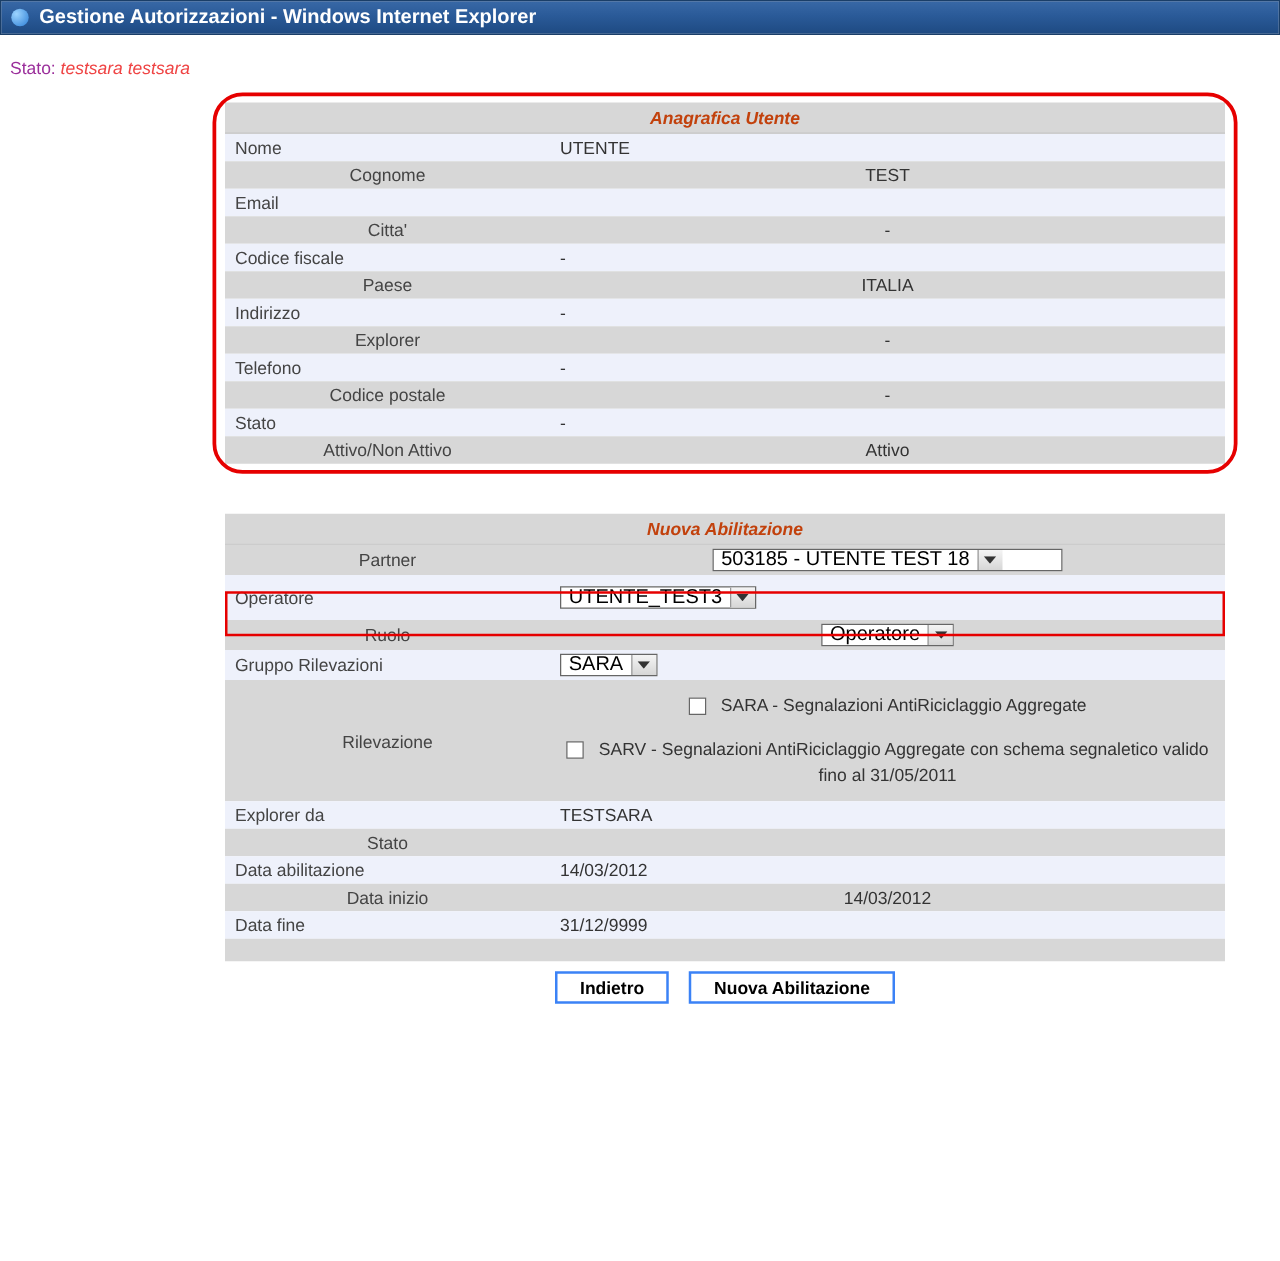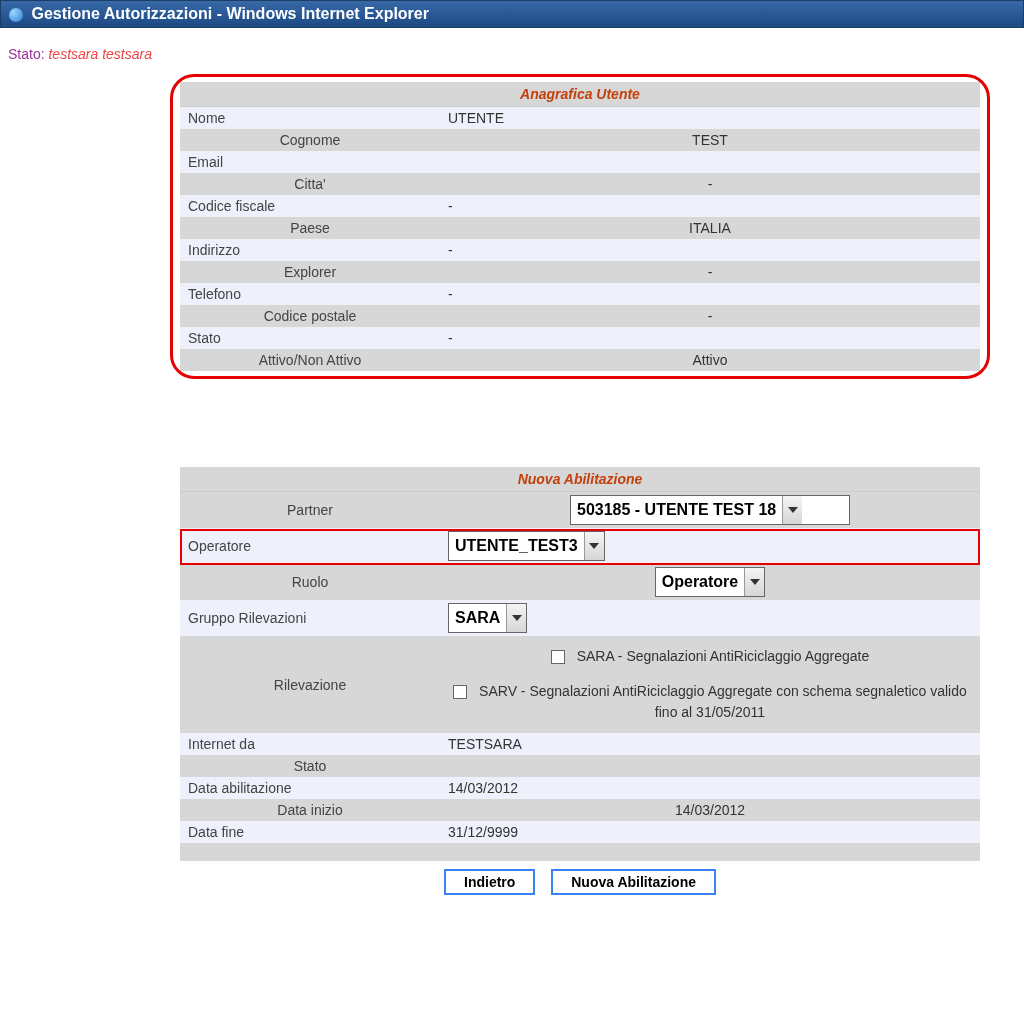--- a/index.html
+++ b/index.html
@@ -74,26 +74,25 @@
       color: #444;
     }
     table.grid tr.row-a td { background: #eef1fb; }
     table.grid tr.row-b td { background: #d7d7d7; text-align: center; }
     .tbl2 td.label { width: 140px; }
     .select {
       display: inline-flex;
       align-items: center;
       border: 1px solid #666;
       background: #fff;
-      height: 30px;
+      height: 18px;
       font-size: 16px;
       padding: 0 0 0 6px;
       color: #000;
       cursor: pointer;
-      font-weight: bold;
     }
     .select .sel-text { padding-right: 6px; }
     .select .sel-arrow {
       width: 20px;
       height: 100%;
       background: linear-gradient(to bottom, #f4f4f4, #d6d6d6);
       border-left: 1px solid #999;
       display: inline-flex;
       align-items: center;
       justify-content: center;
@@ -189,21 +188,21 @@
           <td>-</td>
         </tr>
         <tr class="row-b">
           <td class="label">Attivo/Non Attivo</td>
           <td>Attivo</td>
         </tr>
       </tbody>
   </table>
 </div>
 
-<div class="panel-wrap" style="margin-top:96px; position:relative;">
+<div class="panel-wrap" style="margin-top:40px; position:relative;">
   <div class="highlight-rect" style="left:0; right:0; top:62px; height:36px;"></div>
   <table class="grid tbl2">
     <tbody>
         <tr>
           <th class="section" colspan="2">Nuova Abilitazione</th>
         </tr>
 
     <tr class="row-b">
       <td class="label">Partner</td>
       <td>
@@ -268,21 +267,21 @@
           <span>SARA  -  Segnalazioni AntiRiciclaggio Aggregate</span>
         </div>
         <div>
           <span class="chk"></span>
           <span>SARV  -  Segnalazioni AntiRiciclaggio Aggregate con schema segnaletico valido fino al 31/05/2011</span>
         </div>
       </td>
     </tr>
 
     <tr class="row-a">
-      <td class="label">Internet da</td>
+      <td class="label">Explorer da</td>
       <td>TESTSARA</td>
     </tr>
     <tr class="row-b">
       <td class="label">Stato</td>
       <td></td>
     </tr>
     <tr class="row-a">
       <td class="label">Data abilitazione</td>
       <td>14/03/2012</td>
     </tr>

